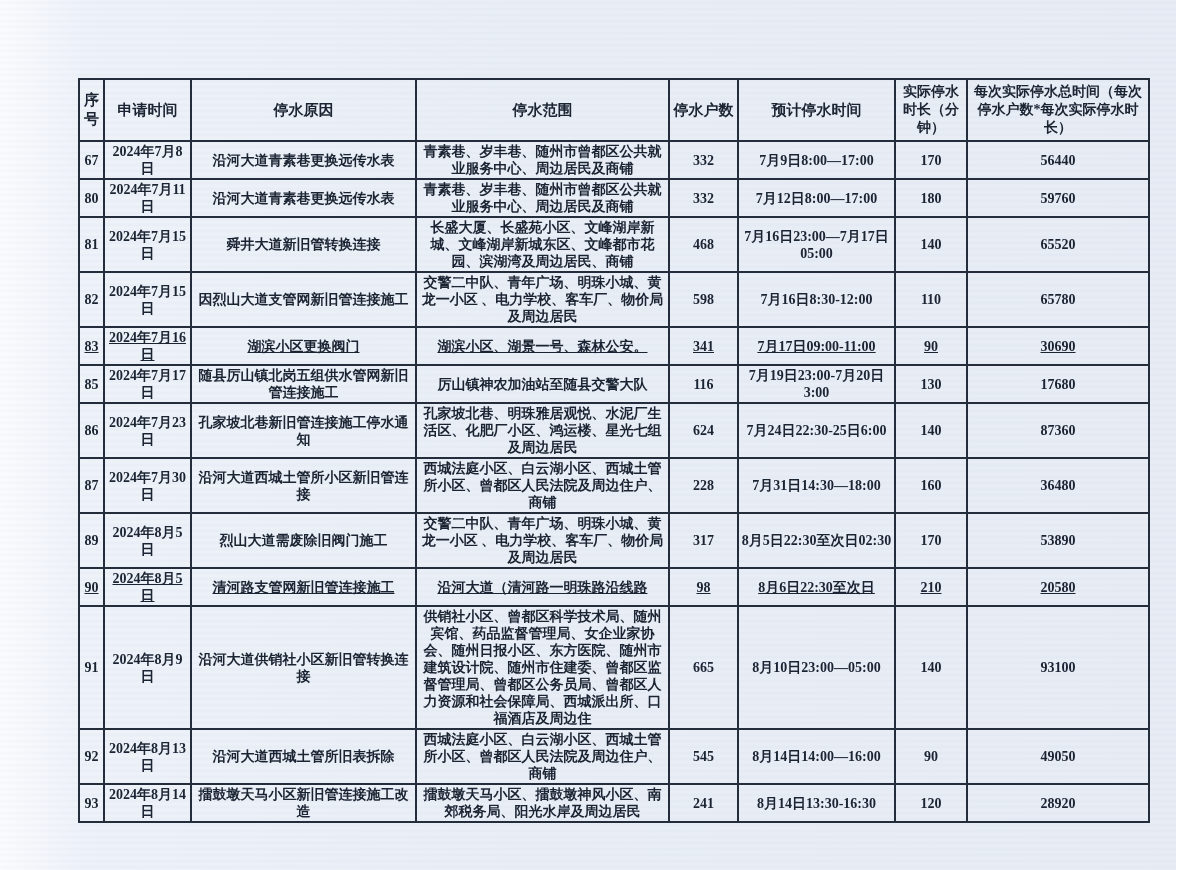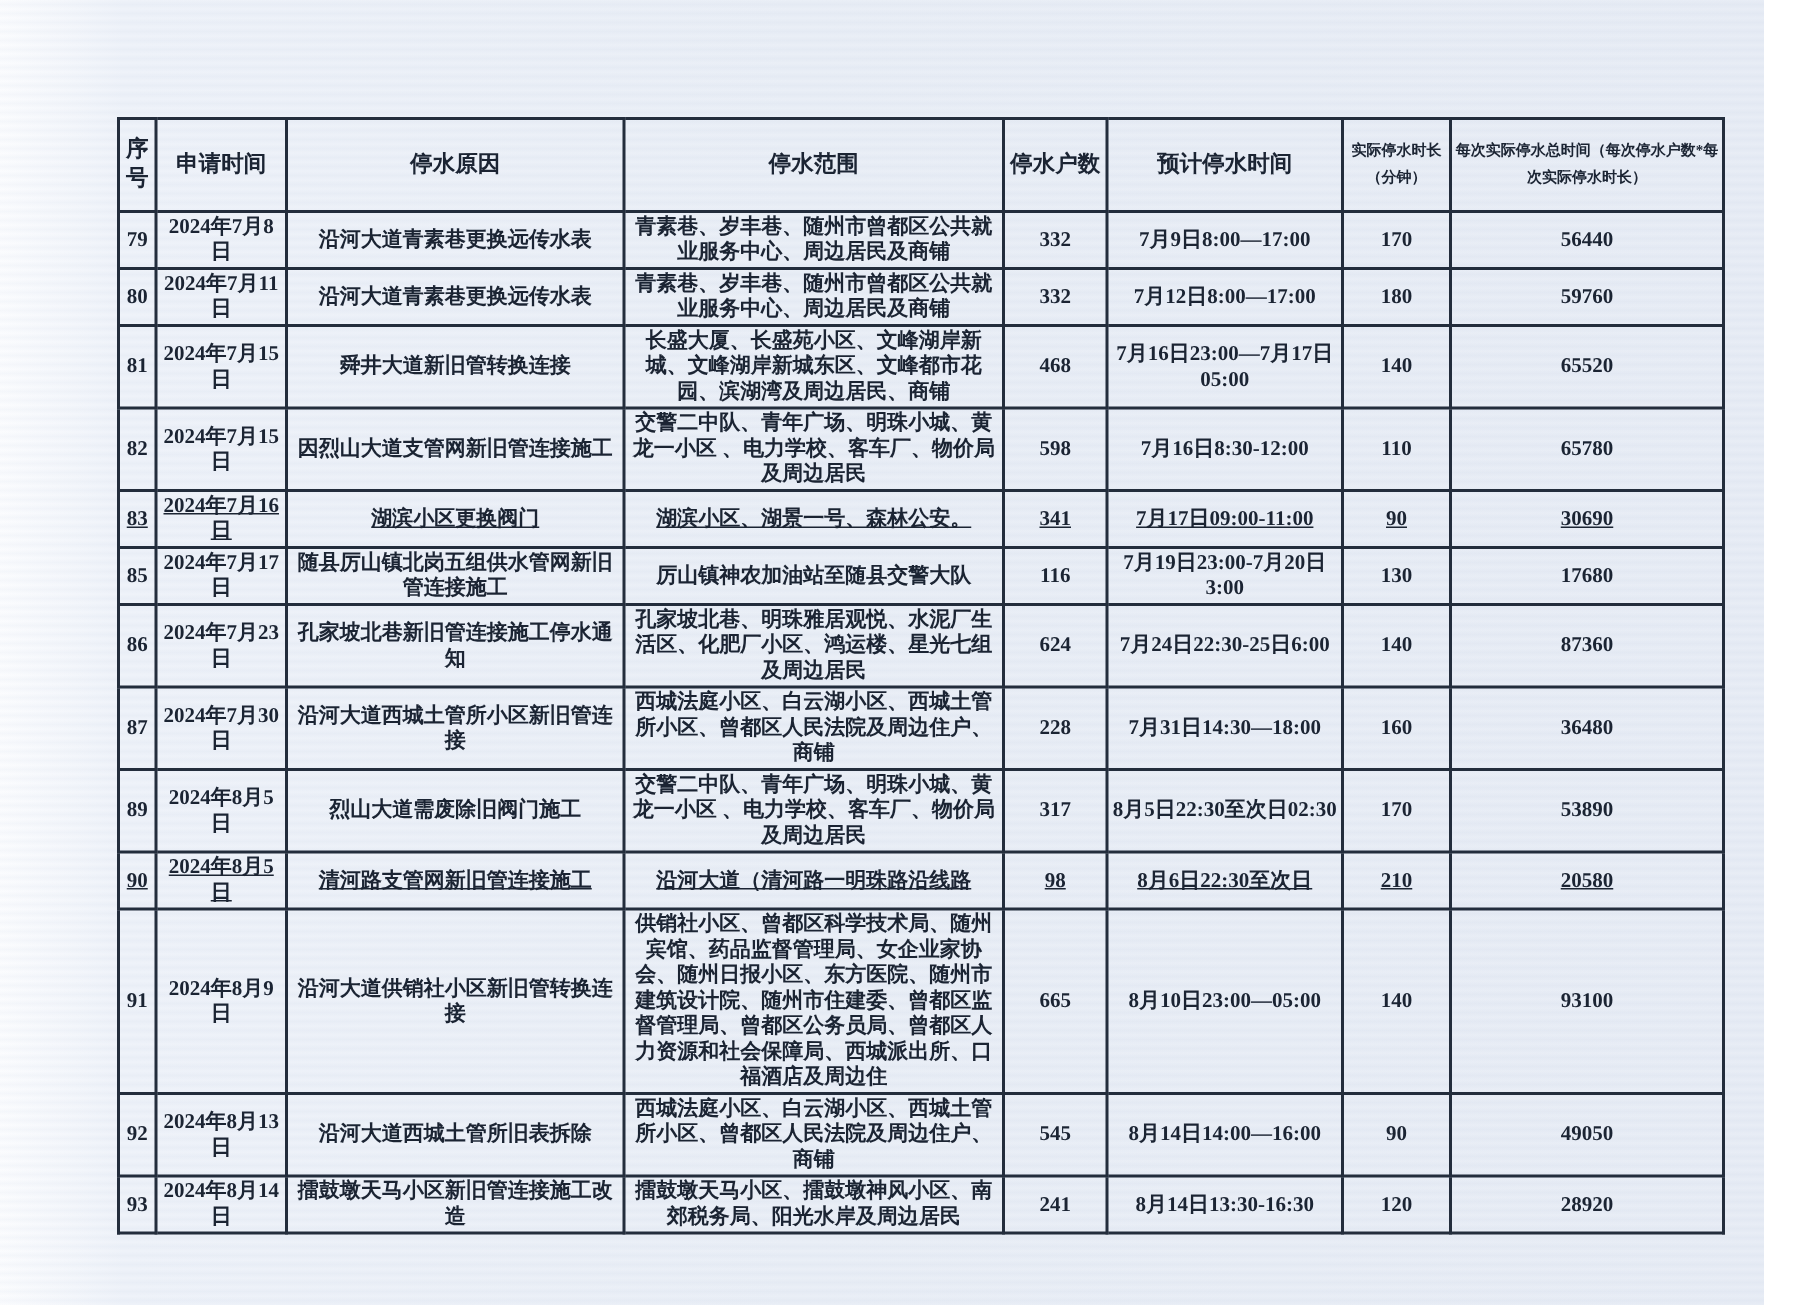--- a/index.html
+++ b/index.html
@@ -26,21 +26,21 @@
     vertical-align:middle;
     color:#1b2433;
     overflow:hidden;
   }
   .scan-table th {
     font-size:15px;
     line-height:19px;
     padding:3px 2px;
     height:54px;
   }
-  .scan-table th.small { font-size:10px; line-height:18px;font-family:Liberation Serif, serif; }
+  .scan-table th.small { font-size:14px; line-height:18px;font-family:Liberation Serif, serif; }
   .scan-table td {
     font-size:14px;
     line-height:17px;
     padding:1px 2px;
   }
   tr.underline td { text-decoration:underline; }
   .red-arc {
     position:absolute;
     left:1175px; top:502px;
     width:22px; height:80px;
@@ -73,21 +73,21 @@
           <th>停水原因</th>
           <th>停水范围</th>
           <th>停水户数</th>
           <th>预计停水时间</th>
           <th class="small">实际停水时长（分钟）</th>
           <th class="small">每次实际停水总时间（每次停水户数*每次实际停水时长）</th>
         </tr>
     </thead>
     <tbody>
         <tr>
-          <td>79</td>
+          <td>67</td>
           <td>2024年7月8日</td>
           <td>沿河大道青素巷更换远传水表</td>
           <td>青素巷、岁丰巷、随州市曾都区公共就业服务中心、周边居民及商铺</td>
           <td>332</td>
           <td>7月9日8:00—17:00</td>
           <td>170</td>
           <td>56440</td>
         </tr>
         <tr>
           <td>80</td>

